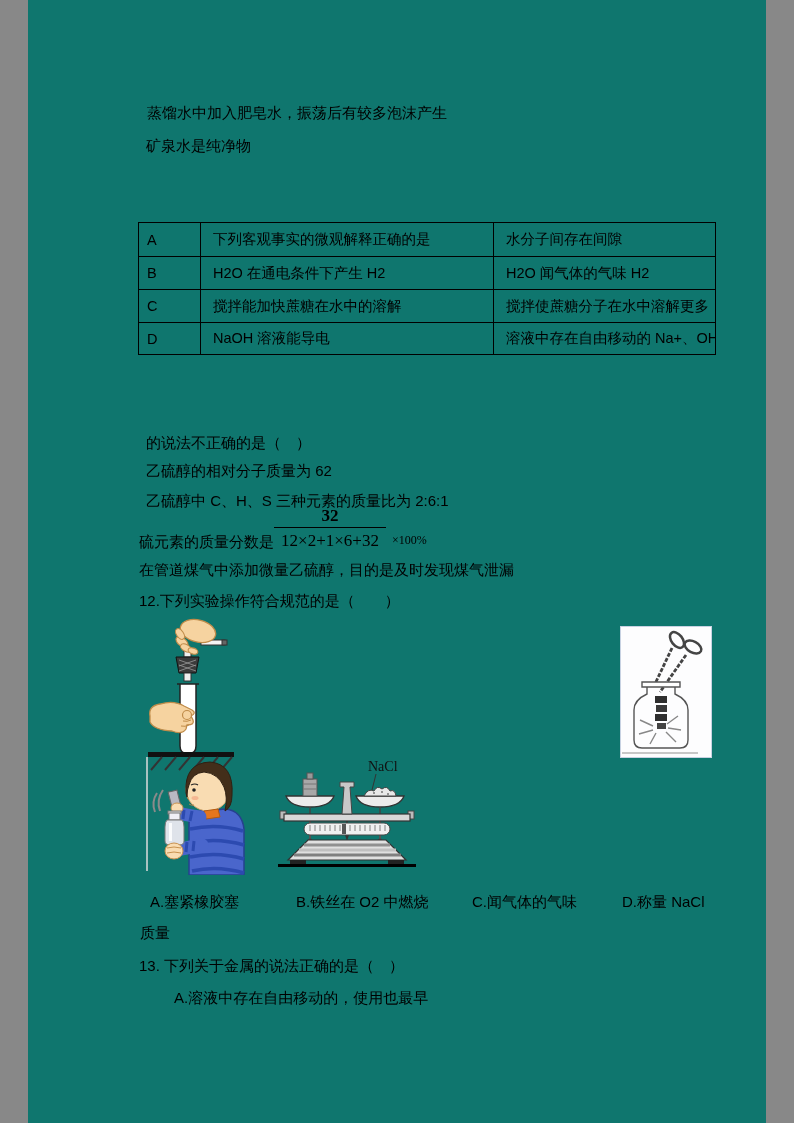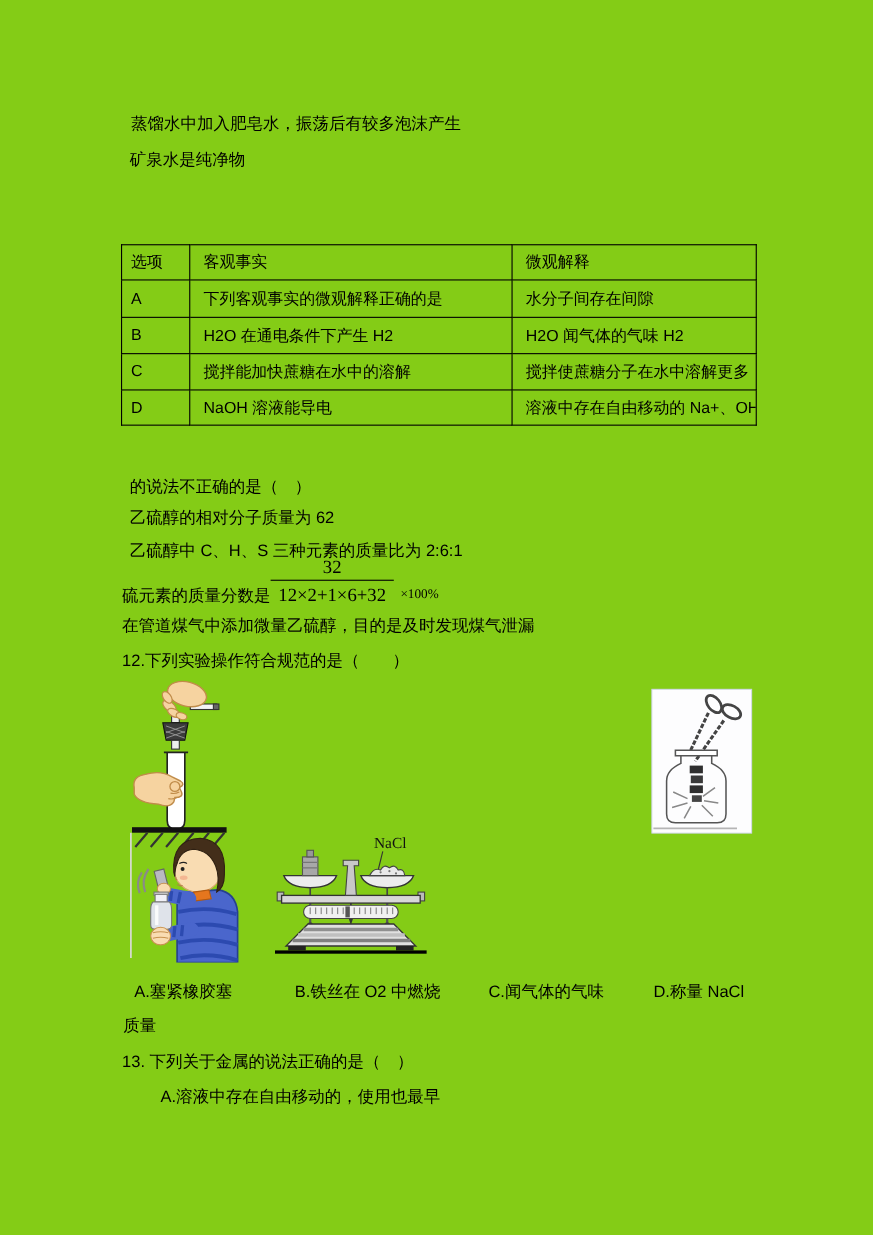--- a/index.html
+++ b/index.html
@@ -1,20 +1,20 @@
 <!DOCTYPE html>
 <html><head>
 <meta charset="utf-8">
 <style>
   html,body{margin:0;padding:0;background:#888;}
   .page{
     position:relative;
-    width:794px;height:1123px;
+    width:738px;height:1123px;
     margin:0 auto;
-    background:#84cc16;
+    background:#0f766e;
     font-family:"Liberation Sans","DejaVu Sans",sans-serif;
     color:#000;
     overflow:hidden;
   }
   .t{
     position:absolute;
     font-size:15px;
     line-height:17px;
     white-space:pre;
     color:#000;
@@ -37,21 +37,21 @@
   }
   table.qtable td.opt{padding-left:8px;}
   .frac{
     position:absolute;
     left:246px;top:504px;
     width:112px;
     text-align:center;
     font-family:"Liberation Serif","DejaVu Serif",serif;
     font-size:17px;
   }
-  .frac .num{display:block;line-height:23px;}
+  .frac .num{display:block;line-height:23px;font-weight:bold;}
   .frac .den{display:block;border-top:1.5px solid #000;line-height:23px;padding-top:1px;white-space:pre;}
   .serif{font-family:"Liberation Serif","DejaVu Serif",serif;}
   svg{position:absolute;display:block;}
   svg text{font-family:"Liberation Serif","DejaVu Serif",serif;}
 </style>
 </head>
 <body>
 
 <div class="page">
 
@@ -59,25 +59,20 @@
   <div class="t" style="left:118px;top:137px">矿泉水是纯净物</div>
 
 
   <table class="qtable">
     <colgroup>
         <col style="width:62px">
         <col style="width:293px">
         <col style="width:222px">
       </colgroup>
     <tbody>
-        <tr>
-      <td class="opt">选项</td>
-      <td>客观事实</td>
-      <td>微观解释</td>
-    </tr>
     <tr style="height:34px">
       <td class="opt">A</td>
       <td>下列客观事实的微观解释正确的是</td>
       <td>水分子间存在间隙</td>
     </tr>
     <tr style="height:33px">
       <td class="opt">B</td>
       <td>H2O 在通电条件下产生 H2</td>
       <td>H2O 闻气体的气味 H2</td>
     </tr>

